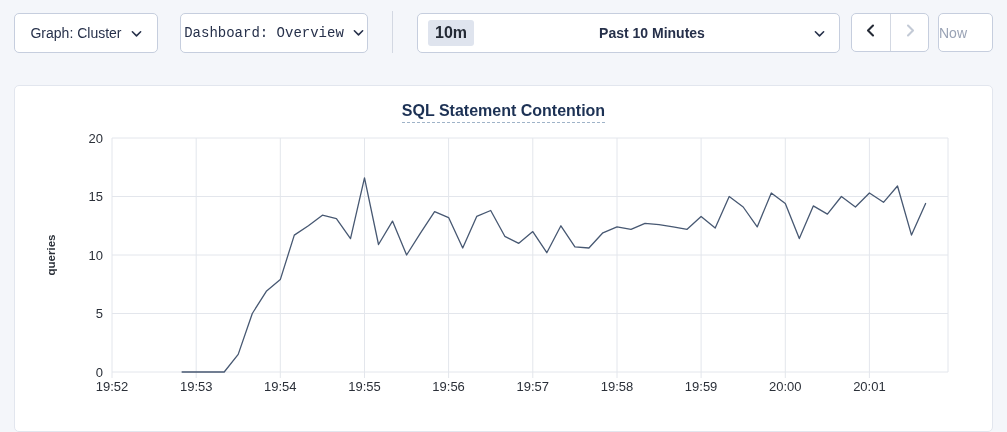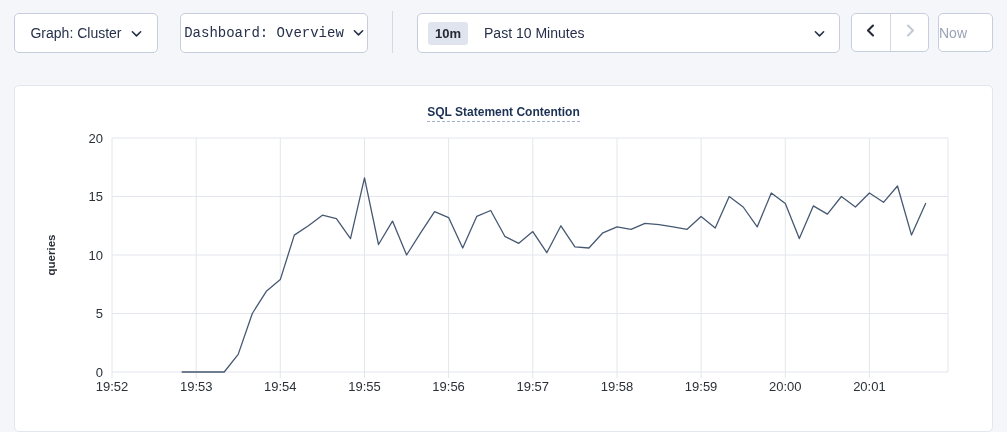--- a/index.html
+++ b/index.html
@@ -24,25 +24,25 @@
   .dropdown { justify-content: center; gap: 9px; }
   .dd-graph { left: 14px; width: 144px; }
   .dd-dashboard { left: 180px; width: 188px; font-family: Liberation Mono, monospace; }
   .vdivider {
     position: absolute; left: 392px; top: 11px; height: 42px; width: 1px;
     background: #d3d8e2;
   }
   .timepicker { left: 417px; width: 423px; padding: 0 14px 0 10px; }
   .tp-badge {
     background: #dfe4ee; color: #242a35;
-    font-size: 13px; font-weight: bold;
+    font-size: 16px; font-weight: bold;
     border-radius: 3px; padding: 4px 7px;
     margin-right: 16px;
   }
-  .tp-label { flex: 1; text-align: left; }
+  .tp-label { flex: 1; text-align: center; font-weight: bold; }
   .arrowgroup {
     position: absolute; left: 851px; top: 13px; width: 78px; height: 39px;
     background: #fff; border: 1px solid #c6cede; border-radius: 5px;
     display: flex;
   }
   .arrowbtn {
     width: 50%; height: 100%;
     display: flex; align-items: center; justify-content: center;
     cursor: pointer;
   }
@@ -57,21 +57,21 @@
     background: #ffffff;
     border: 1px solid #e2e6ee;
     border-radius: 5px;
   }
   .chart-title-row {
     position: absolute; top: 16px; left: 0; width: 100%;
     text-align: center;
   }
   .chart-title {
     display: inline-block;
-    font-size: 12px; font-weight: bold; color: #1c3154;
+    font-size: 16px; font-weight: bold; color: #1c3154;
     border-bottom: 1px dashed #9fb3c8;
     padding-bottom: 2px;
     cursor: help;
   }
   .chart-svg { position: absolute; left: 0; top: 0; width: 979px; height: 347px; }
   .chart-svg text { font-family: "Liberation Sans", sans-serif; }
 </style>
 </head>
 <body>
 

